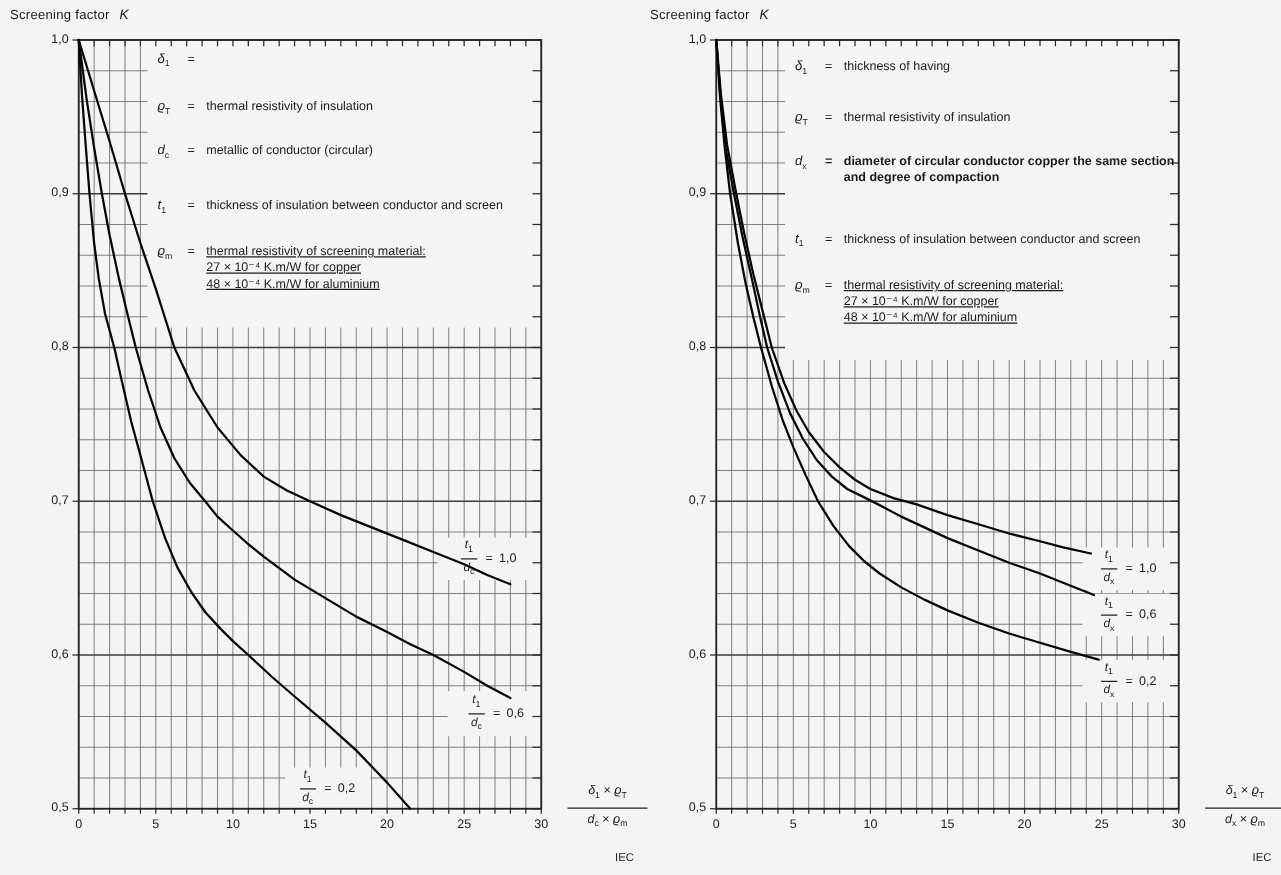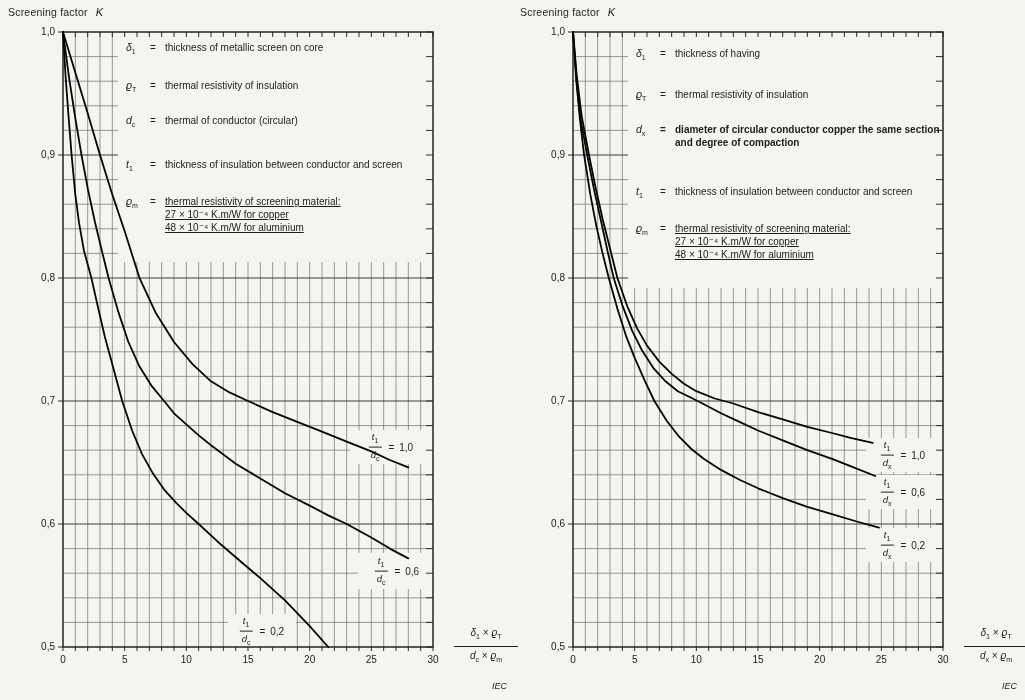--- a/index.html
+++ b/index.html
@@ -33,21 +33,21 @@
   .frac{display:inline-block;text-align:center;font-size:9.5px;line-height:11px;}
   .fn{display:block;border-bottom:1px solid #222;padding:0 3px 1px 3px;}
   .fd{display:block;padding-top:1px;}
   .frac i,.clabel i{font-style:italic;}
   .ceq{margin:0 5px 0 7px;}
   
   .axisfrac{position:absolute;top:626px;width:64px;text-align:center;font-size:10px;line-height:14px;}
   .afnum{border-bottom:1px solid #222;padding-bottom:2px;}
   .afden{padding-top:2px;}
   .axisfrac i{font-style:italic;}
-  .iec{position:absolute;top:681px;font-size:9px;font-style:italic;}
+  .iec{position:absolute;top:681px;font-size:9px;}
 </style>
 </head>
 <body>
 
 <div class="page">
   <svg id="plots" width="1025" height="700">
       <g>
         <line x1="75.33333333333333" y1="32" x2="75.33333333333333" y2="647" class="gv"></line>
         <line x1="87.66666666666667" y1="32" x2="87.66666666666667" y2="647" class="gv"></line>
         <line x1="100" y1="32" x2="100" y2="647" class="gv"></line>
@@ -365,31 +365,30 @@
 
   <div id="overlay">
 
     <div class="ctitle" style="left:8px"><span>Screening factor</span><i class="tk">K</i></div>
     <div class="ctitle" style="left:520px"><span>Screening factor</span><i class="tk">K</i></div>
 
     <div class="legend" style="left:126px;top:33px;width:306px;">
       <div class="lrow" style="top:8px">
         <span class="lsym"><i>δ</i><sub>1</sub></span>
         <span class="leq">=</span>
-        <span class="ltxt">thickness of metallic screen on core</span>
       </div>
       <div class="lrow" style="top:46px">
         <span class="lsym"><i>ϱ</i><sub>T</sub></span>
         <span class="leq">=</span>
         <span class="ltxt">thermal resistivity of insulation</span>
       </div>
       <div class="lrow" style="top:81px">
         <span class="lsym"><i>d</i><sub>c</sub></span>
         <span class="leq">=</span>
-        <span class="ltxt">thermal of conductor (circular)</span>
+        <span class="ltxt">metallic of conductor (circular)</span>
       </div>
       <div class="lrow" style="top:125px">
         <span class="lsym"><i>t</i><sub>1</sub></span>
         <span class="leq">=</span>
         <span class="ltxt">thickness of insulation between conductor and screen</span>
       </div>
       <div class="lrow" style="top:162px">
         <span class="lsym"><i>ϱ</i><sub>m</sub></span>
         <span class="leq">=</span>
         <span class="ltxt">

